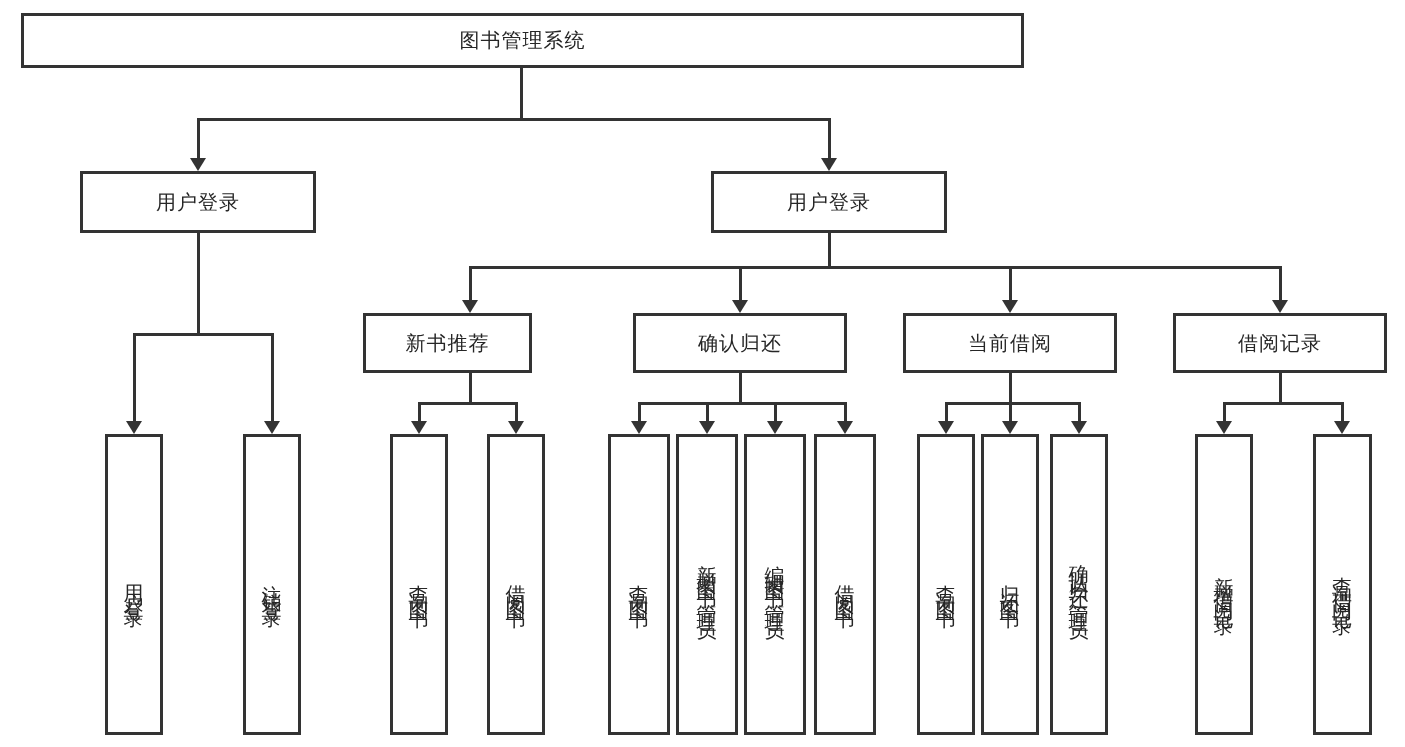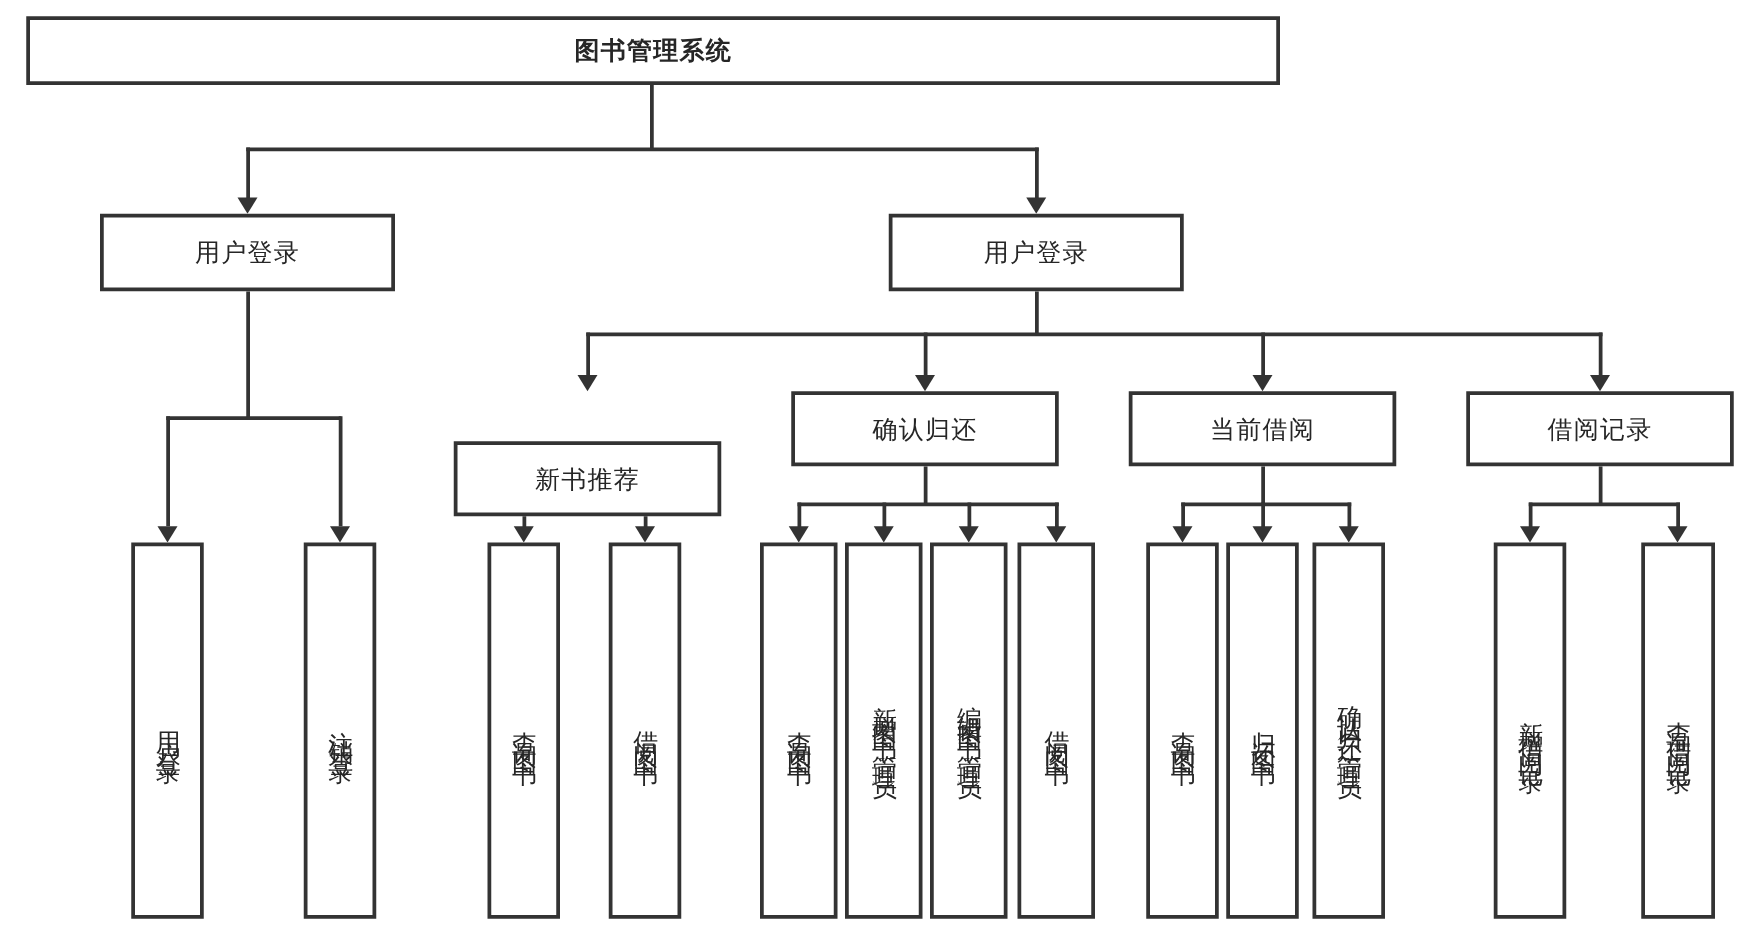--- a/index.html
+++ b/index.html
@@ -80,21 +80,21 @@
     letter-spacing: 1px;
     z-index: 5;
     white-space: nowrap;
   }
 </style>
 </head>
 <body>
 
 <div class="canvas">
 
-  <div class="node" style="left:21px; top:13px; width:1003px; height:55px;font-weight:bold;">
+  <div class="node" style="left:21px; top:13px; width:1003px; height:55px;">
     <span>图书管理系统</span>
   </div>
 
   <div class="vline" style="left:520px; top:68px; height:52px;"></div>
   <div class="hline" style="left:197px; top:118px; width:634px;"></div>
   <div class="vline" style="left:197px; top:118px; height:42px;"></div>
   <div class="vline" style="left:828px; top:118px; height:42px;"></div>
   <div class="arrow" style="left:190px; top:158px;"></div>
   <div class="arrow" style="left:821px; top:158px;"></div>
 
@@ -116,21 +116,21 @@
   <div class="hline" style="left:469px; top:266px; width:813px;"></div>
   <div class="vline" style="left:469px; top:266px; height:36px;"></div>
   <div class="vline" style="left:739px; top:266px; height:36px;"></div>
   <div class="vline" style="left:1009px; top:266px; height:36px;"></div>
   <div class="vline" style="left:1279px; top:266px; height:36px;"></div>
   <div class="arrow" style="left:462px; top:300px;"></div>
   <div class="arrow" style="left:732px; top:300px;"></div>
   <div class="arrow" style="left:1002px; top:300px;"></div>
   <div class="arrow" style="left:1272px; top:300px;"></div>
 
-  <div class="node" style="left:363px; top:313px; width:214px; height:60px;margin-top:40px;">
+  <div class="node" style="left:363px; top:313px; width:169px; height:60px;">
     <span>新书推荐</span>
   </div>
   <div class="node" style="left:633px; top:313px; width:214px; height:60px;">
     <span>确认归还</span>
   </div>
   <div class="node" style="left:903px; top:313px; width:214px; height:60px;">
     <span>当前借阅</span>
   </div>
   <div class="node" style="left:1173px; top:313px; width:214px; height:60px;">
     <span>借阅记录</span>

